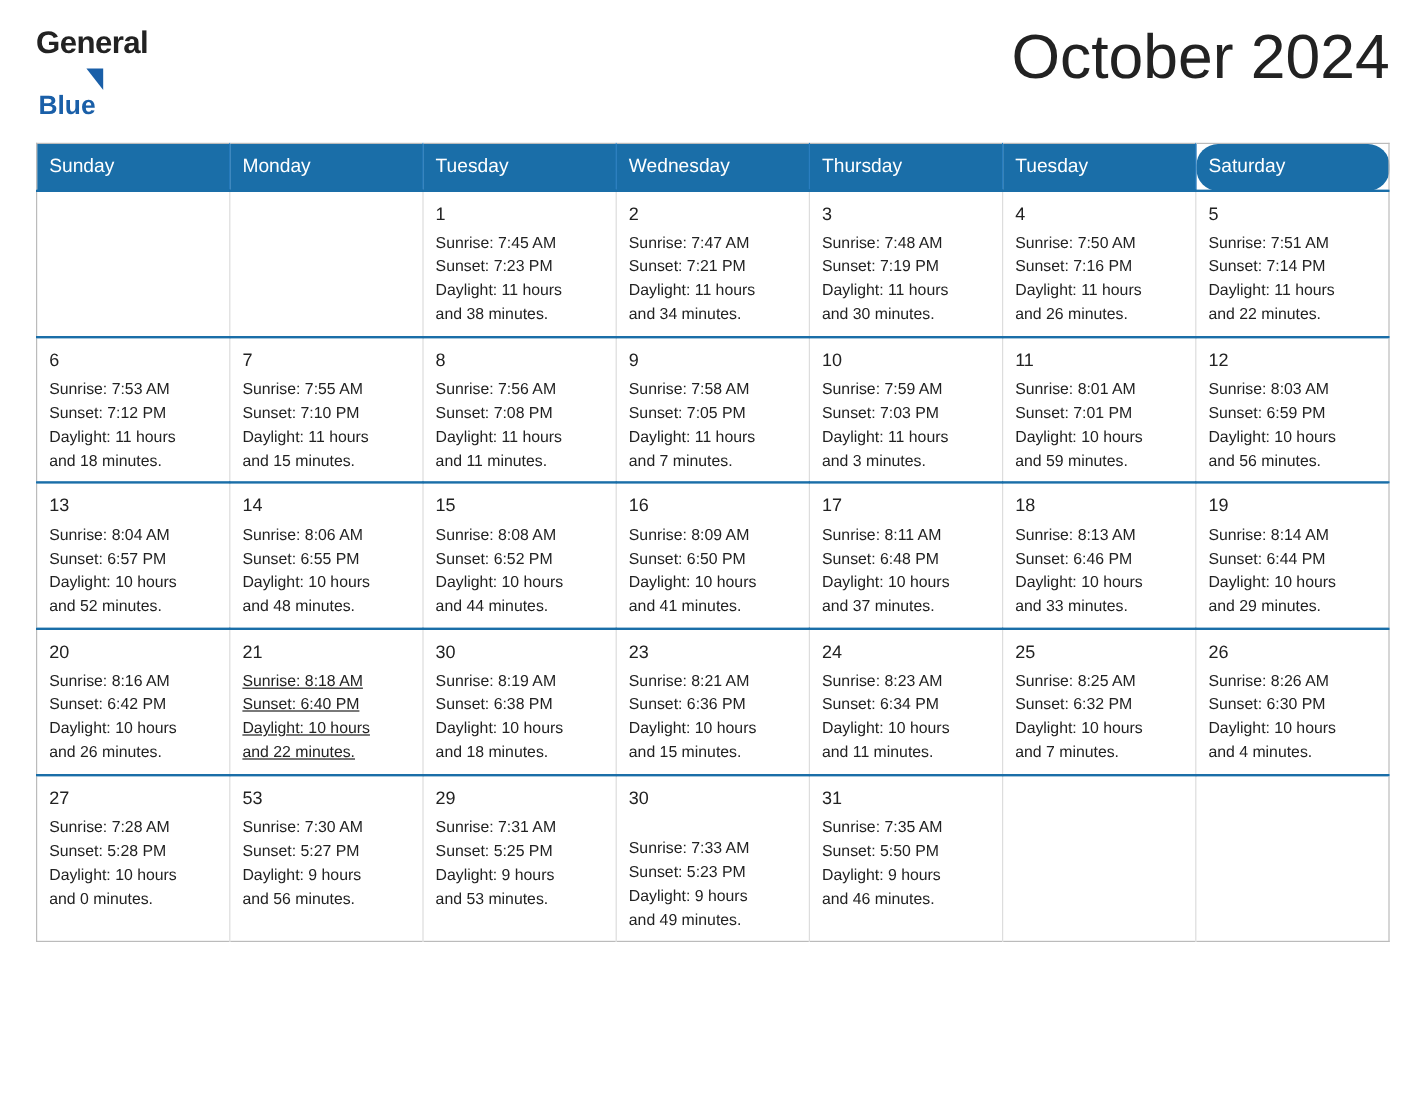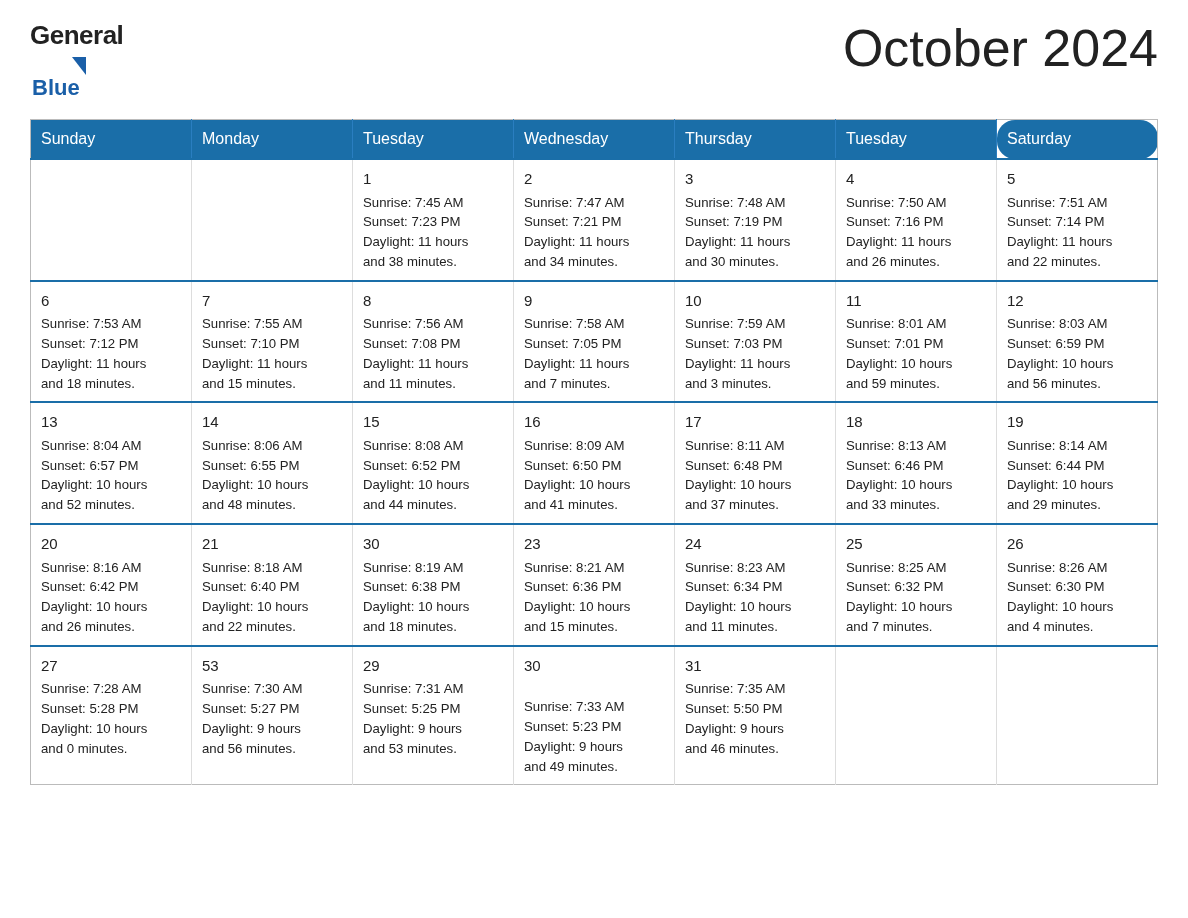--- a/index.html
+++ b/index.html
@@ -289,21 +289,21 @@
       <tr>
         <td>
           <span class="day-number">20</span>
           <div class="day-info" style="white-space: pre-line;">Sunrise: 8:16 AM
 Sunset: 6:42 PM
 Daylight: 10 hours
 and 26 minutes.</div>
         </td>
         <td>
           <span class="day-number">21</span>
-          <div class="day-info" style="white-space: pre-line;">Sunrise: 8:18 AM
+          <div class="day-info" style="white-space: pre-line; text-decoration: underline;">Sunrise: 8:18 AM
 Sunset: 6:40 PM
 Daylight: 10 hours
 and 22 minutes.</div>
         </td>
         <td>
           <span class="day-number">30</span>
           <div class="day-info" style="white-space: pre-line;">Sunrise: 8:19 AM
 Sunset: 6:38 PM
 Daylight: 10 hours
 and 18 minutes.</div>

